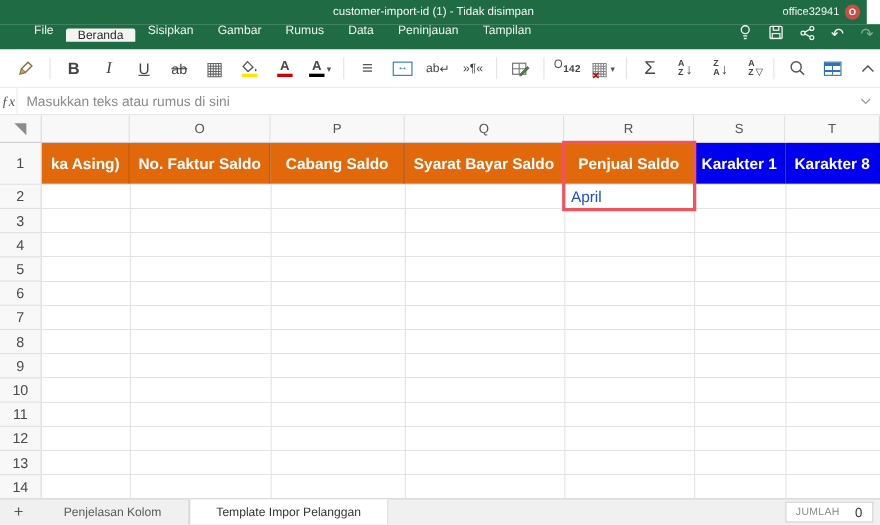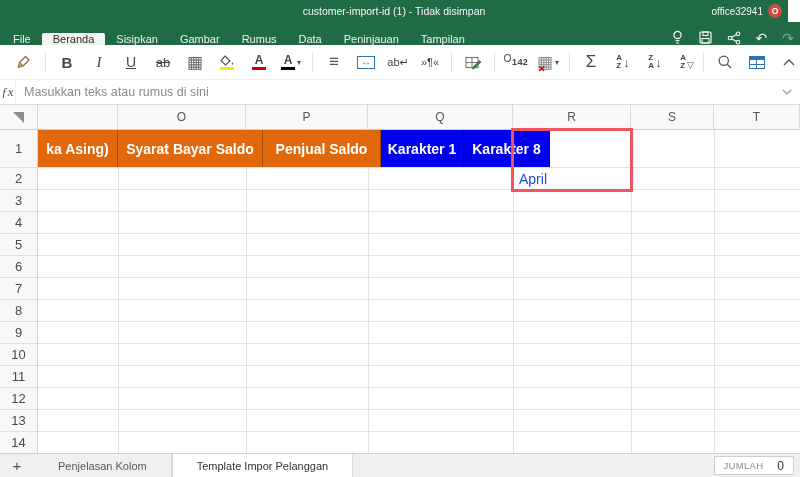--- a/index.html
+++ b/index.html
@@ -16,21 +16,21 @@
   }
   #titlebar .acct {
     position:absolute; right:6px; top:0; height:22px; display:flex; align-items:center; gap:5px;
   }
   #titlebar .acct-name { font-size:10px; color:rgba(255,255,255,.95); }
   .avatar {
     width:14px; height:14px; border-radius:50%; color:#fff; font-size:8.5px; font-weight:bold;
     display:flex; align-items:center; justify-content:center;
   }
   
-  #menubar { position:absolute; left:0; top:22px; width:800px; height:23px; display:flex; align-items:flex-end; padding-left:2px; }
+  #menubar { position:absolute; left:0; top:22px; width:800px; height:23px; display:flex; align-items:flex-start; padding-left:20px; }
   .mtab { padding:0 11px; display:flex; align-items:center; font-size:11px; color:rgba(255,255,255,.93); cursor:default; }
   .mtab.active { background:#f5f4f3; color:#2b2b2b; border-radius:2px 2px 0 0; margin-top:4px; }
   .micons { margin-left:auto; display:flex; align-items:center; gap:15px; padding-right:6px; }
   .micon { display:flex; align-items:center; justify-content:center; color:rgba(255,255,255,.95); font-size:14px; line-height:1; }
   .micon.dim { opacity:.45; }
   
   #toolbar { position:absolute; left:0; top:45px; width:800px; height:35px; background:#fff; display:flex; align-items:center; padding:0 8px; border-bottom:1px solid #ededed; }
   .tbi { min-width:24px; height:28px; display:flex; align-items:center; justify-content:center; color:#444; margin:0 4px; position:relative; }
   .tdiv { width:1px; height:20px; background:#e3e3e3; margin:0 5px; flex:none; }
   .g-bold { font-weight:bold; font-size:15px; }
@@ -303,20 +303,22 @@
       <div class="vline" style="left:80px"></div>
       <div class="vline" style="left:208px"></div>
       <div class="vline" style="left:330px"></div>
       <div class="vline" style="left:475px"></div>
       <div class="vline" style="left:593px"></div>
       <div class="vline" style="left:676px"></div>
       <div class="gridbody"></div>
 
       <div class="row1">
         <div class="hc c0" style="background-color: rgb(226, 105, 11);">ka Asing)</div>
+        <div class="hc c1" style="background-color: rgb(226, 105, 11);">No. Faktur Saldo</div>
+        <div class="hc c2" style="background-color: rgb(226, 105, 11);">Cabang Saldo</div>
         <div class="hc c3" style="background-color: rgb(226, 105, 11);">Syarat Bayar Saldo</div>
         <div class="hc c4" style="background-color: rgb(226, 105, 11);">Penjual Saldo</div>
         <div class="hc c5" style="background-color: rgb(0, 0, 238);">Karakter 1</div>
         <div class="hc c6" style="background-color: rgb(0, 0, 238);">Karakter 8</div>
       </div>
 
       <div class="active-cell">April</div>
     </div>
 
     <div class="sel-overlay" style="border-color: rgb(240, 85, 95);"></div>

